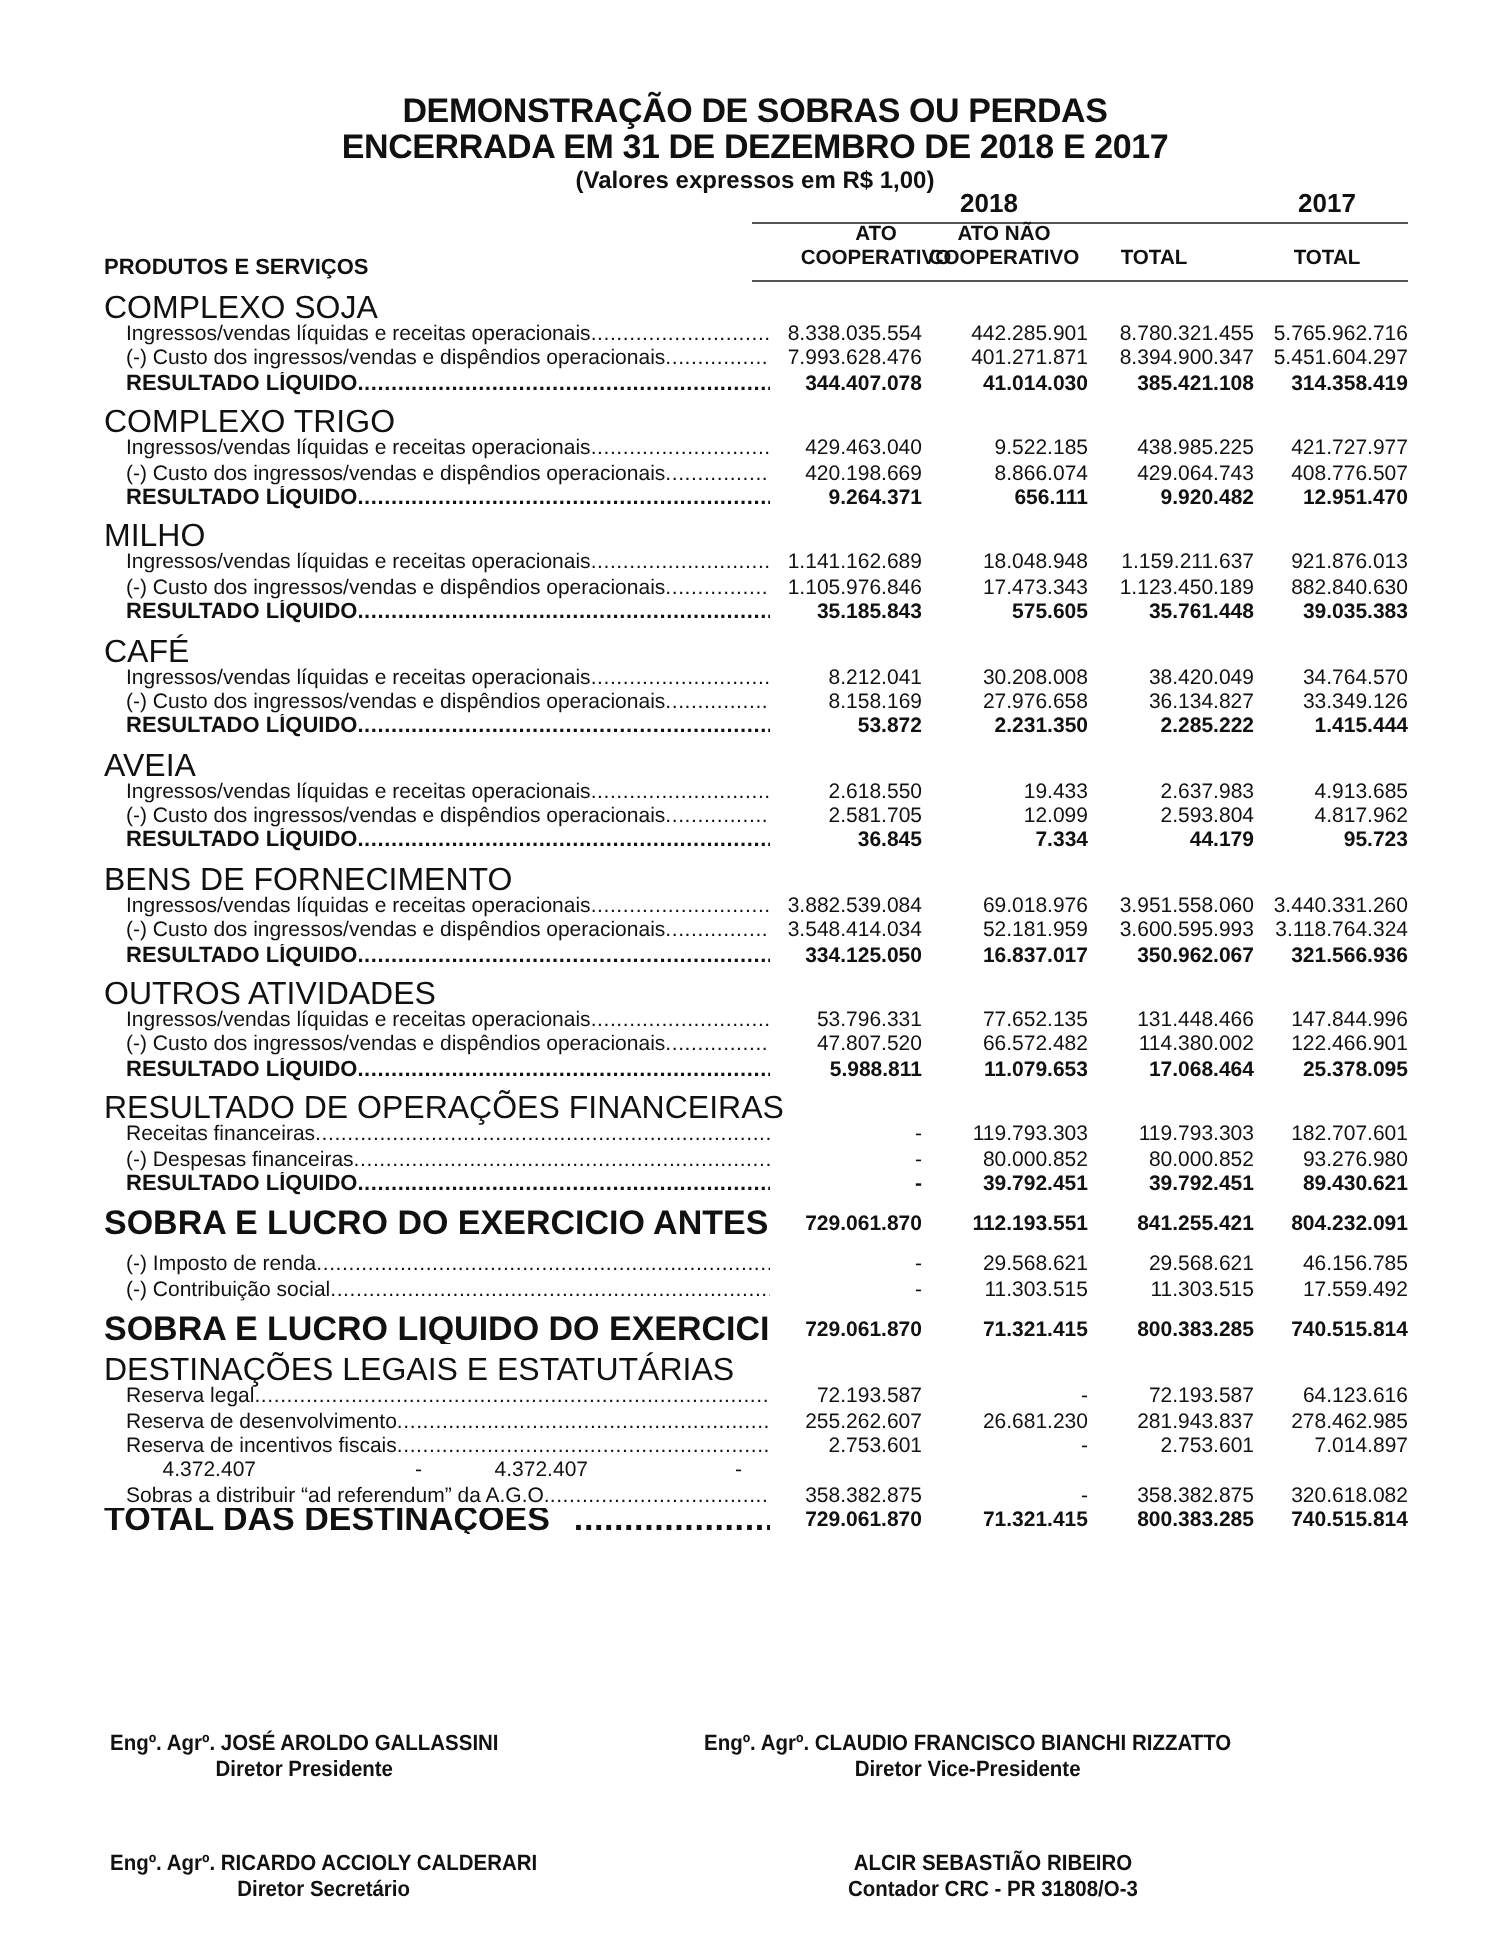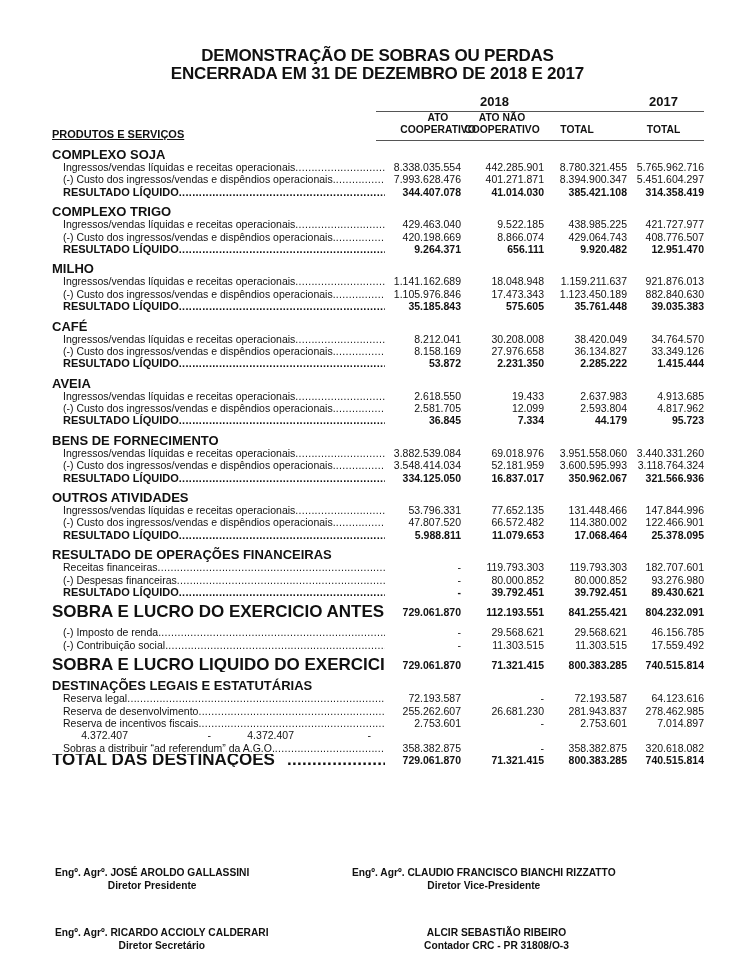--- a/index.html
+++ b/index.html
@@ -10,31 +10,31 @@
   .title-block { position: absolute; top: 47px; left: 0; width: 755px; text-align: center; }
   .title-block .t1, .title-block .t2 { font-weight: bold; font-size: 17px; line-height: 18px; letter-spacing: -0.2px; }
   .title-block .t3 { font-weight: bold; font-size: 12px; line-height: 15px; }
 
   .table-wrap { position: absolute; left: 52px; top: 92px; width: 652px; }
   .hdr-years { position: relative; height: 18px; }
   .hdr-years .y2018 { position: absolute; left: 325px; width: 235px; top: 2px; text-align: center; font-weight: bold; font-size: 13px; }
   .hdr-years .y2017 { position: absolute; left: 571px; width: 81px; top: 2px; text-align: center; font-weight: bold; font-size: 13px; }
   .hdr-line1 { position: absolute; left: 324px; width: 328px; top: 19px; height: 0; border-top: 1px solid #555; }
   .hdr-cols { position: relative; height: 27px; margin-top: 2px; }
-  .hdr-cols .lbl { position: absolute; left: 0; top: 16px; font-weight: bold; font-size: 11px; text-decoration: underline; }
+  .hdr-cols .lbl { position: absolute; left: 0; top: 16px; font-weight: bold; font-size: 11px; }
   .hdr-cols .c { position: absolute; top: 0; font-weight: bold; font-size: 10.3px; line-height: 12px; text-align: center; }
   .hdr-cols .c1 { left: 344px; width: 84px; }
   .hdr-cols .c2 { left: 408px; width: 84px; }
   .hdr-cols .c3 { left: 490px; width: 70px; }
   .hdr-cols .c4 { left: 571px; width: 81px; }
   .hdr-cols .c3 span, .hdr-cols .c4 span { display: block; margin-top: 12px; }
   .hdr-line2 { height: 0; border-top: 1px solid #555; margin-left: 324px; width: 328px; margin-top: 1px; }
 
   .section { margin-top: 7px; }
-  .section-title { font-weight: bold; font-size: 13px; line-height: 13px; height: 13px; white-space: nowrap; }
+  .section-title { font-weight: normal; font-size: 16px; line-height: 13px; height: 13px; white-space: nowrap; }
   .row { display: flex; align-items: flex-end; height: 12.4px; line-height: 12.4px; font-size: 10.5px; }
   .row .label { width: 333px; display: flex; overflow: hidden; white-space: nowrap; padding-left: 11px; box-sizing: border-box; }
   .row .label .txt { flex: 0 0 auto; }
   .row .label .dots { flex: 1 1 auto; overflow: hidden; white-space: nowrap; letter-spacing: 0.3px; }
   .row .label .dots::after { content: "........................................................................................................................................................................"; }
   .row .num { text-align: right; }
   .row .n1 { width: 76px; }
   .row .n2 { width: 83px; }
   .row .n3 { width: 83px; }
   .row .n4 { width: 77px; margin-top: 30px; }
@@ -47,20 +47,21 @@
 
   .sig { position: absolute; font-weight: bold; font-size: 11px; line-height: 13px; text-align: center; white-space: nowrap; transform: scaleX(0.93); transform-origin: left; }
   .sig .role { display: block; }
 </style>
 </head>
 <body>
 
 <div class="title-block">
   <div class="t1">DEMONSTRAÇÃO DE SOBRAS OU PERDAS</div>
   <div class="t2">ENCERRADA EM 31 DE DEZEMBRO DE 2018 E 2017</div>
+  <div class="t3">(Valores expressos em R$ 1,00)</div>
 </div>
 
 <div class="table-wrap">
   <div class="hdr-years">
     <div class="y2018">2018</div>
     <div class="y2017">2017</div>
     <div class="hdr-line1"></div>
   </div>
   <div class="hdr-cols">
     <div class="lbl">PRODUTOS E SERVIÇOS</div>

